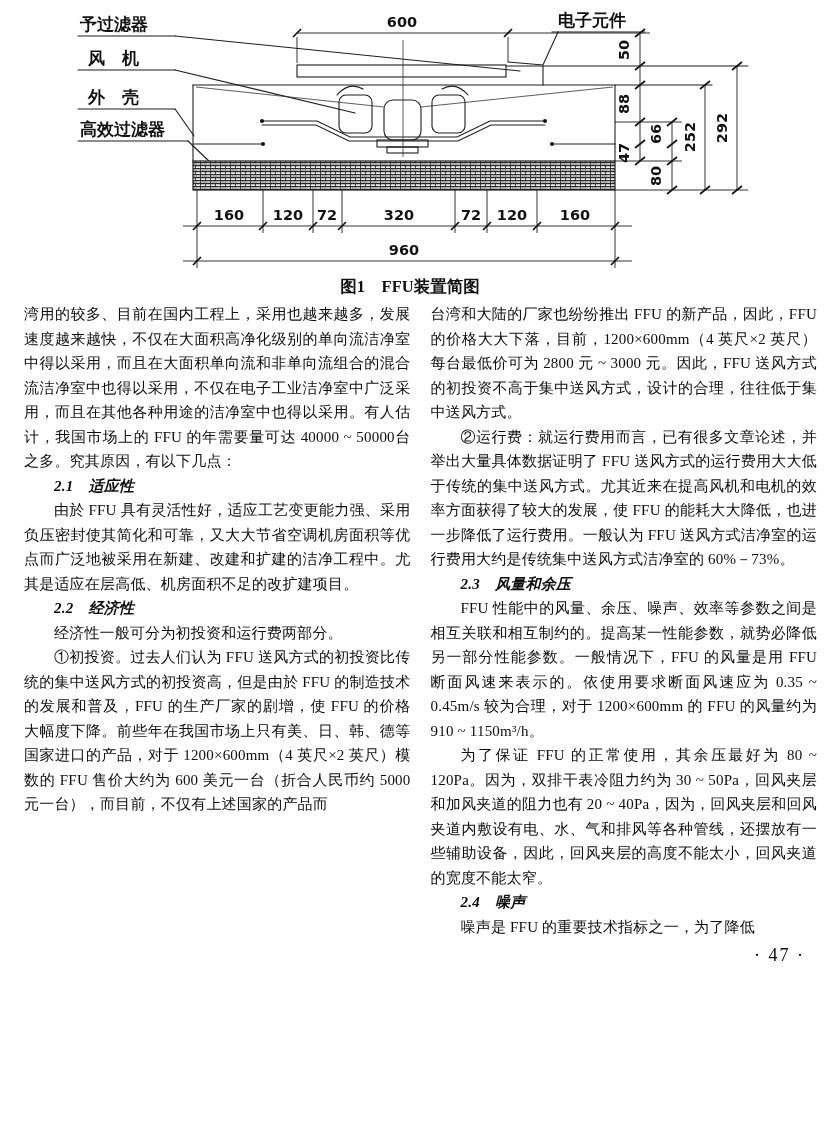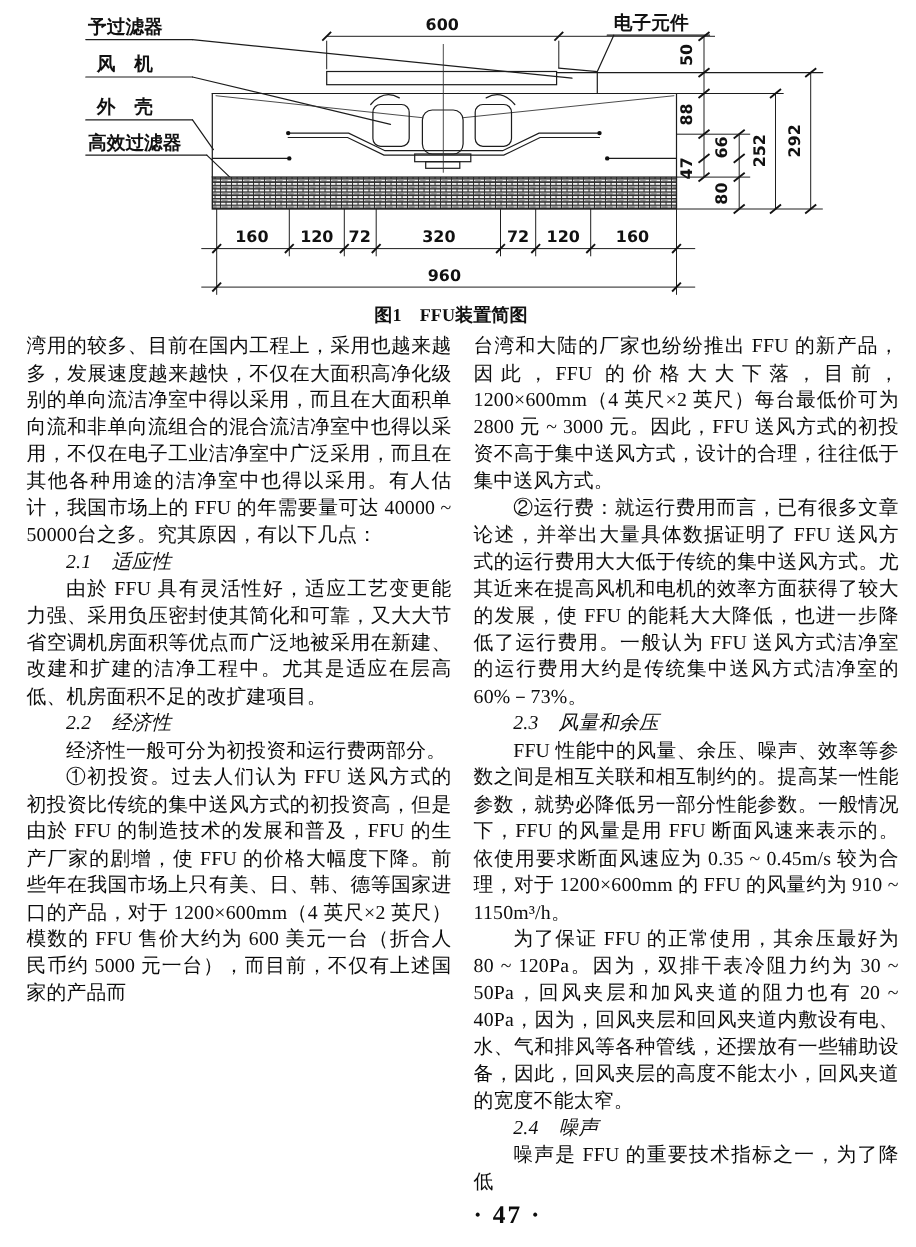--- a/index.html
+++ b/index.html
@@ -10,25 +10,25 @@
   svg .s{stroke:#1c1c1c;stroke-width:1.1;fill:none;stroke-linecap:round}
   svg .d{stroke:#1c1c1c;stroke-width:0.9;fill:none}
   svg .tick{stroke:#111;stroke-width:1.7;fill:none}
   svg .thin{stroke:#333;stroke-width:0.8;fill:none}
   svg .lbl{font:700 17px "Liberation Serif","DejaVu Serif",serif;fill:#111}
   svg .dim{font:700 14.5px "DejaVu Sans","Liberation Sans",sans-serif;fill:#111}
   svg .cap{font:700 16.5px "Liberation Serif","DejaVu Serif",serif;fill:#111}
   .columns{position:absolute;top:302px;left:0;right:0;display:flex;gap:20px;
            padding:0 16px 0 24px;}
   .col{flex:1;min-width:0;}
-  .col p{margin:0;font-size:18px;line-height:24.5px;letter-spacing:0.2px;
+  .col p{margin:0;font-size:15px;line-height:24.5px;letter-spacing:0.2px;
          text-align:justify;text-indent:2em;}
   .col p.cont{text-indent:0;}
-  .col p.heading{font-weight:400;font-style:italic;}
-  .pageno{margin-top:6px;font-size:23px;font-weight:700;text-align:left;
+  .col p.heading{font-weight:700;font-style:italic;}
+  .pageno{margin-top:6px;font-size:18px;font-weight:400;text-align:right;
           padding-right:12px;letter-spacing:2px;}
 </style>
 </head>
 <body>
 
 <div class="figure-wrap">
 <svg viewBox="0 0 833 300" width="833" height="300">
   <defs>
     <pattern id="hepa" width="10" height="6" patternUnits="userSpaceOnUse">
       <rect width="10" height="6" fill="#f2f2f2"></rect>

